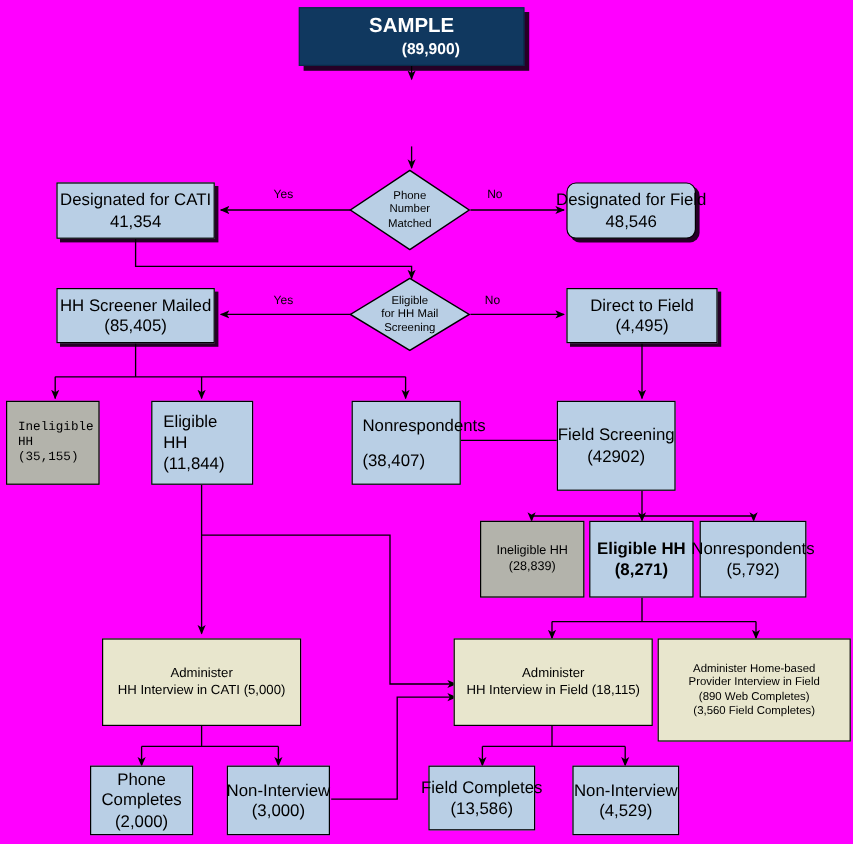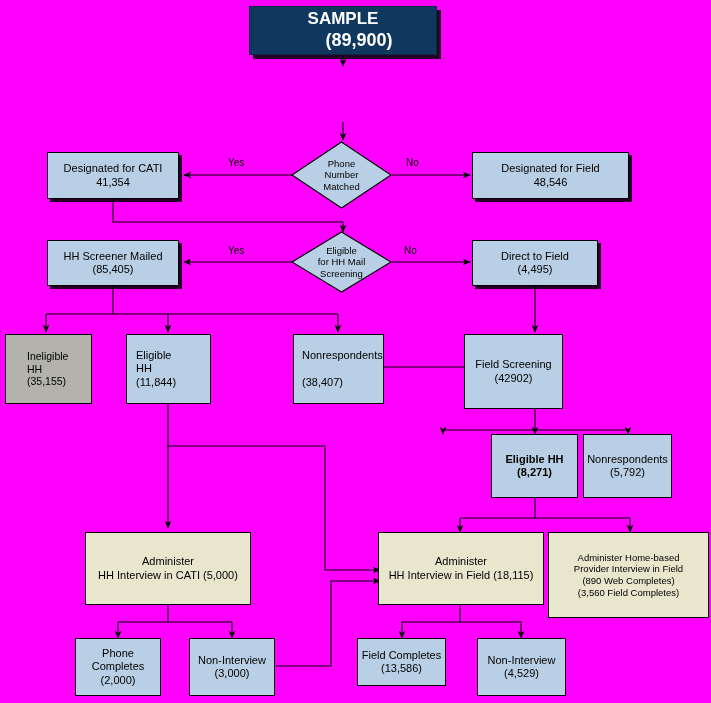--- a/index.html
+++ b/index.html
@@ -35,21 +35,21 @@
     box-shadow:4px 4px 0 rgba(0,0,0,0.85);
   }
   .navy.t1{font-size:17px;}
   .navy.t2{font-size:15px;}
 
   
   .blue{
     background:#b9cfe5;
     border:1px solid #000000;
     color:#000000;
-    font-size:11px;
+    font-size:14px;
     box-shadow:3px 3px 0 rgba(0,0,0,0.85);
   }
   .blue.plain{box-shadow:none;}
   
   .gray{
     background:#b3b3ab;
     border:1px solid #000000;
     color:#000000;
     font-size:10.5px;
   }
@@ -146,21 +146,21 @@
       <line x1="402" y1="622" x2="402" y2="638" marker-end="url(#arw)"></line>
       <line x1="521" y1="622" x2="521" y2="638" marker-end="url(#arw)"></line>
 
       <path d="M276,666 L331,666 L331,581 L380,581" marker-end="url(#arw)"></path>
 
     </g>
   </svg>
 
   <div class="node navy t1" style="left:249px;top:6px;width:188px;height:49px;">
     <span class="ln">SAMPLE</span>
-    <span class="ln" style="font-size:18px;margin-left:32px;">(89,900)</span>
+    <span class="ln" style="font-size:13px;margin-left:32px;">(89,900)</span>
   </div>
 
 
   <div class="diamond" style="left:291px;top:141px;width:101px;height:68px;">
     <svg width="101" height="68" xmlns="http://www.w3.org/2000/svg">
       <polygon points="50.5,1 100,34 50.5,67 1,34" fill="#b9cfe5" stroke="#000" stroke-width="1.2"></polygon>
     </svg>
     <div class="dlabel">
       <span class="ln">Phone</span>
       <span class="ln">Number</span>
@@ -183,36 +183,36 @@
   </div>
 
   <div class="edge-label" style="left:228px;top:245px;">Yes</div>
   <div class="edge-label" style="left:404px;top:245px;">No</div>
 
   <div class="node blue" style="left:47px;top:152px;width:132px;height:47px;">
     <span class="ln">Designated for CATI</span>
     <span class="ln">41,354</span>
   </div>
 
-  <div class="node blue" style="left:472px;top:152px;width:157px;height:47px;">
+  <div class="node blue" style="left:472px;top:152px;width:108px;height:47px;border-radius:8px;">
     <span class="ln">Designated for Field</span>
     <span class="ln">48,546</span>
   </div>
 
   <div class="node blue" style="left:47px;top:240px;width:132px;height:46px;">
     <span class="ln">HH Screener Mailed</span>
     <span class="ln">(85,405)</span>
   </div>
 
   <div class="node blue" style="left:472px;top:240px;width:126px;height:46px;">
     <span class="ln">Direct to Field</span>
     <span class="ln">(4,495)</span>
   </div>
 
-  <div class="node gray" style="left:5px;top:334px;width:87px;height:70px;align-items:flex-start;padding-left:21px;">
+  <div class="node gray" style="left:5px;top:334px;width:78px;height:70px;align-items:flex-start;padding-left:9px;font-family:Liberation Mono, monospace;">
     <span class="ln">Ineligible</span>
     <span class="ln">HH</span>
     <span class="ln">(35,155)</span>
   </div>
 
   <div class="node blue plain" style="left:126px;top:334px;width:85px;height:70px;align-items:flex-start;padding-left:9px;">
     <span class="ln">Eligible</span>
     <span class="ln">HH</span>
     <span class="ln">(11,844)</span>
   </div>
@@ -220,20 +220,24 @@
   <div class="node blue plain" style="left:293px;top:334px;width:91px;height:70px;align-items:flex-start;padding-left:8px;justify-content:space-evenly;">
     <span class="ln">Nonrespondents</span>
     <span class="ln">(38,407)</span>
   </div>
 
   <div class="node blue plain" style="left:464px;top:334px;width:99px;height:75px;">
     <span class="ln">Field Screening</span>
     <span class="ln">(42902)</span>
   </div>
 
+  <div class="node gray" style="left:400px;top:434px;width:87px;height:64px;">
+    <span class="ln">Ineligible HH</span>
+    <span class="ln">(28,839)</span>
+  </div>
 
   <div class="node blue plain" style="left:491px;top:434px;width:87px;height:64px;font-weight:bold;">
     <span class="ln">Eligible HH</span>
     <span class="ln">(8,271)</span>
   </div>
 
   <div class="node blue plain" style="left:583px;top:434px;width:89px;height:64px;">
     <span class="ln">Nonrespondents</span>
     <span class="ln">(5,792)</span>
   </div>
@@ -259,21 +263,21 @@
     <span class="ln">Phone</span>
     <span class="ln">Completes</span>
     <span class="ln">(2,000)</span>
   </div>
 
   <div class="node blue plain" style="left:189px;top:638px;width:86px;height:58px;">
     <span class="ln">Non-Interview</span>
     <span class="ln">(3,000)</span>
   </div>
 
-  <div class="node blue plain" style="left:357px;top:638px;width:89px;height:48px;">
+  <div class="node blue plain" style="left:357px;top:638px;width:89px;height:54px;">
     <span class="ln">Field Completes</span>
     <span class="ln">(13,586)</span>
   </div>
 
   <div class="node blue plain" style="left:477px;top:638px;width:89px;height:58px;">
     <span class="ln">Non-Interview</span>
     <span class="ln">(4,529)</span>
   </div>
 
 </div>

